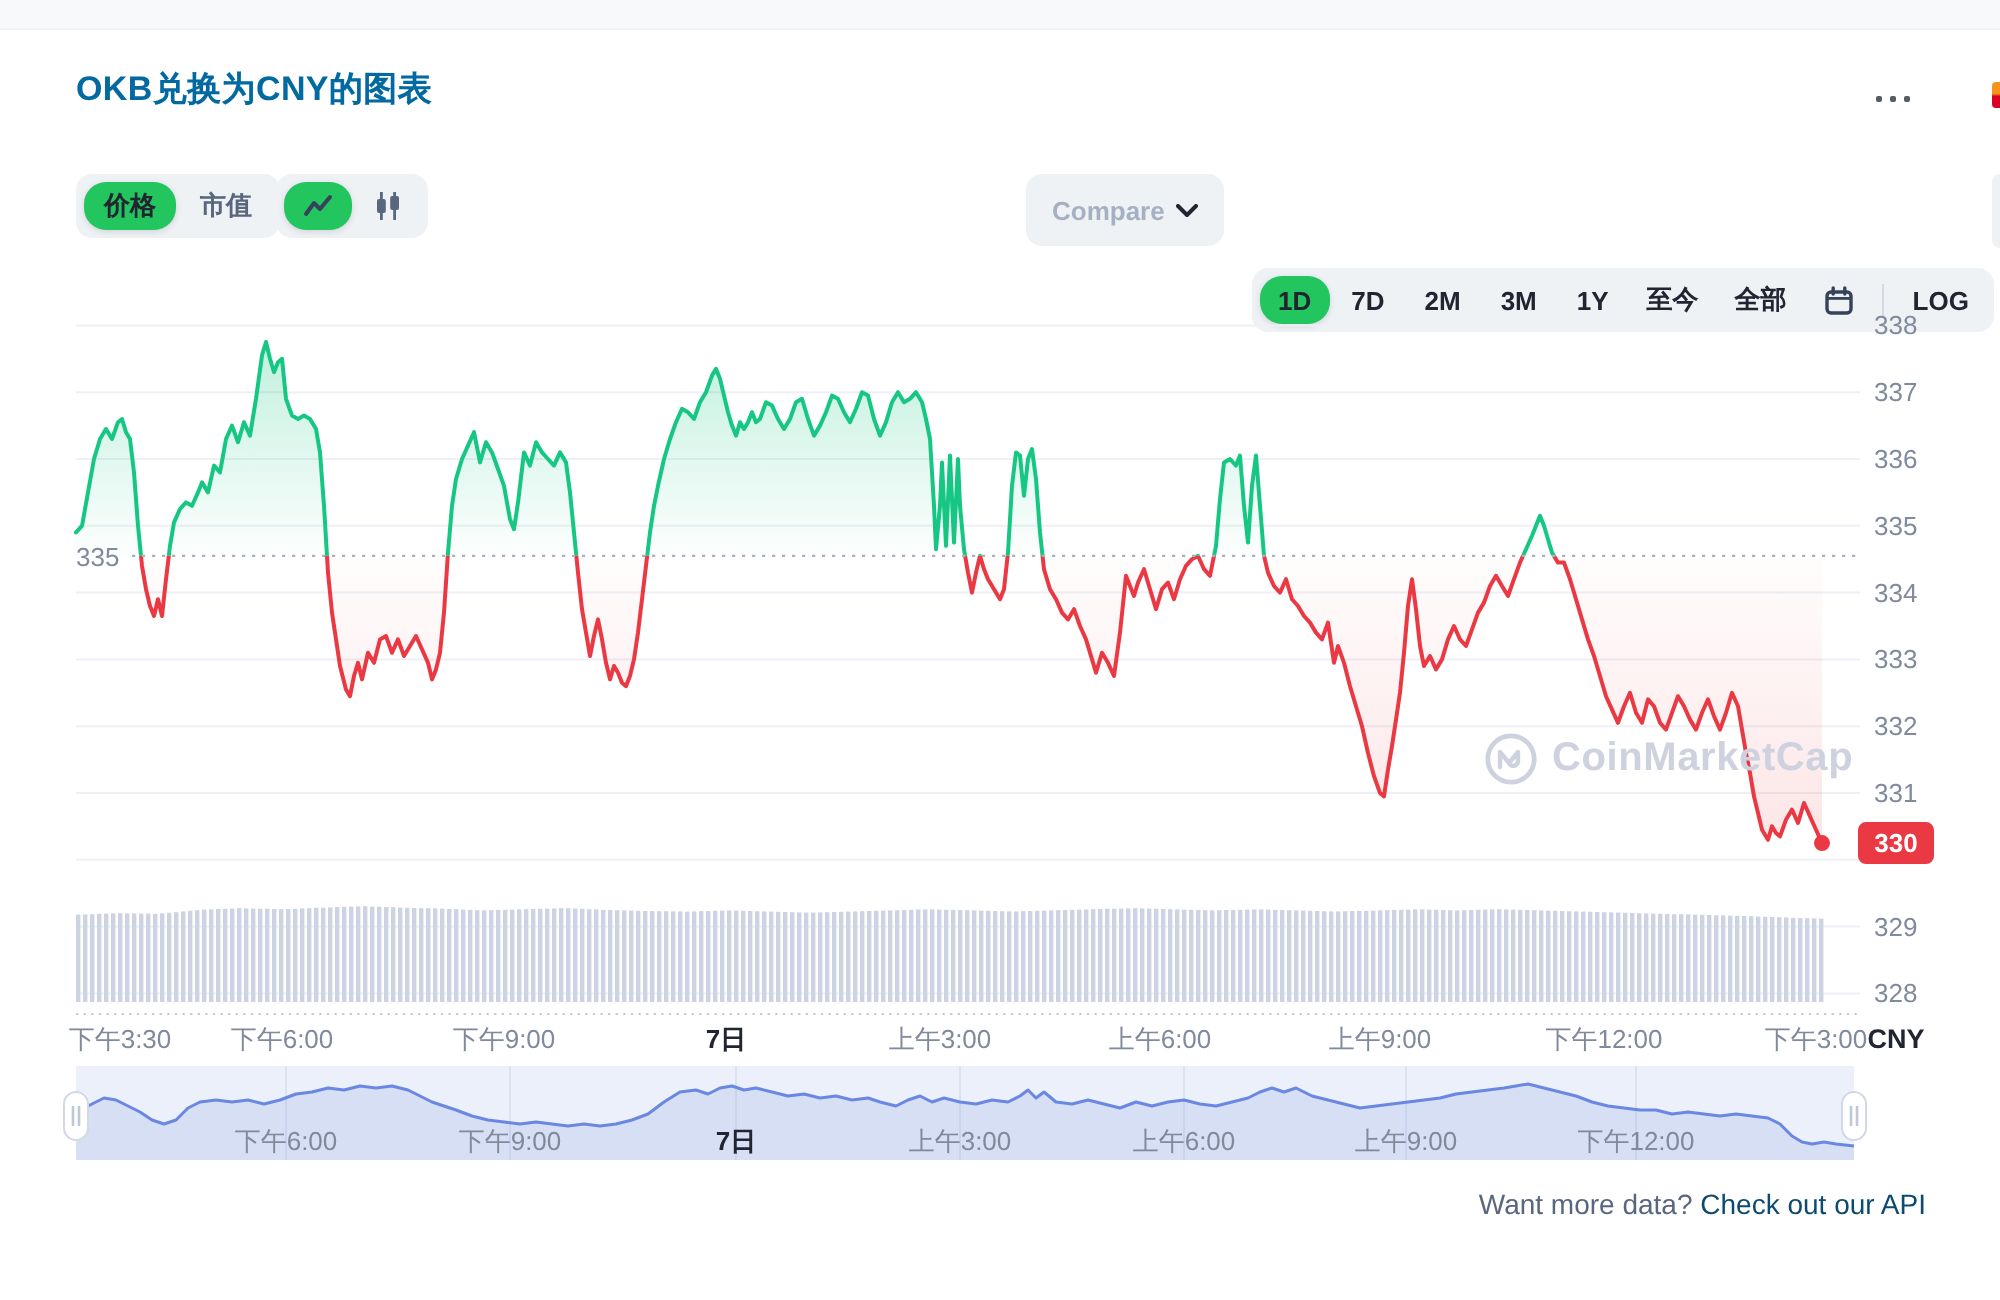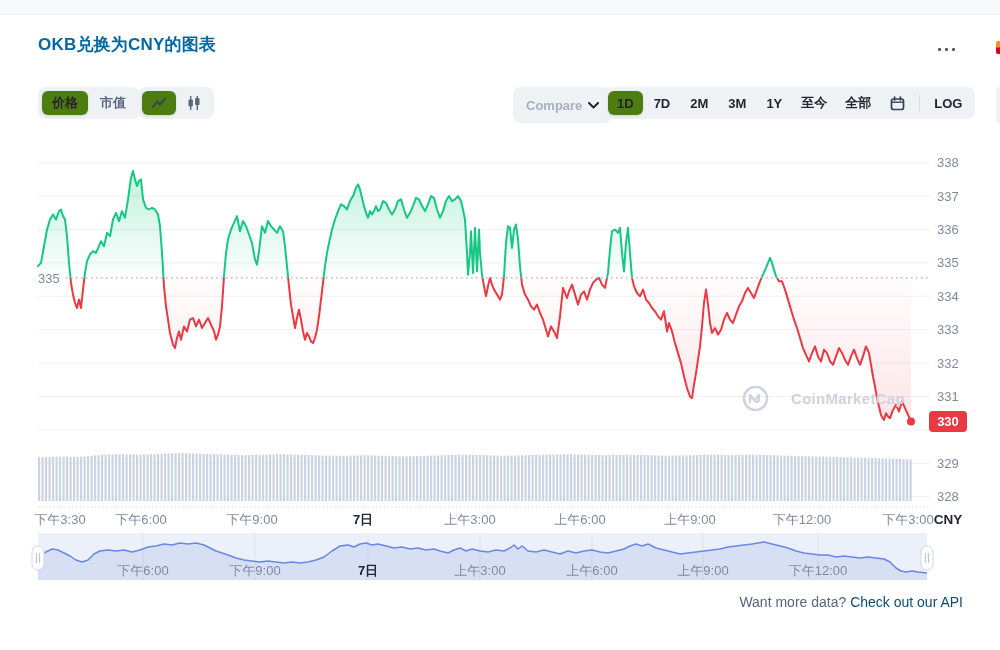--- a/index.html
+++ b/index.html
@@ -5,34 +5,34 @@
   html,body{margin:0;padding:0;}
   body{width:1000px;height:650px;position:relative;background:#ffffff;overflow:hidden;
        font-family:"Liberation Sans","DejaVu Sans",sans-serif;-webkit-font-smoothing:antialiased;}
   .top-strip{position:absolute;left:0;top:0;width:1000px;height:14px;background:#f8f9fb;border-bottom:1px solid #f0f1f4;}
   .page-title{position:absolute;left:38px;top:33px;font-size:17px;font-weight:700;color:#0369a1;margin:0;letter-spacing:.2px;}
   .dots{position:absolute;left:934px;top:44px;display:flex;gap:4px;cursor:pointer;padding:4px;}
   .dots i{width:3px;height:3px;background:#545b6b;border-radius:1px;display:block;}
   .seg{position:absolute;top:87px;height:32px;background:#eff2f5;border-radius:8px;display:flex;align-items:center;padding:4px;box-sizing:border-box;gap:2px;}
   .seg button{border:none;background:transparent;height:24px;border-radius:6px;
       font-family:inherit;font-size:13px;font-weight:700;color:#58667e;padding:0 10px;cursor:pointer;display:flex;align-items:center;}
-  .seg button.active{background:#4d7c0f;color:#222531;box-shadow:0 1px 3px rgba(31,47,70,.15);}
+  .seg button.active{background:#22c55e;color:#222531;box-shadow:0 1px 3px rgba(31,47,70,.15);border-radius:11px;}
   .seg .divider{width:1px;height:16px;background:#d5dae2;margin:0 3px;}
   #metric-group{left:38px;}
   #type-group{left:138px;}
   #type-group button{padding:0 9px;}
   .compare{position:absolute;left:513px;top:87px;height:36px;background:#eff2f5;border:none;border-radius:8px;
       display:flex;align-items:center;gap:6px;padding:0 13px;cursor:pointer;
       font-family:inherit;font-size:13px;font-weight:700;color:#a6b0c3;}
-  #range-group{left:604px;}
+  #range-group{left:626px;margin-top:47px;}
   #range-group button{padding:0 9px;color:#222531;}
   #range-group button.cjk{padding:0 8px;}
   svg.chartsvg{position:absolute;left:0;top:0;}
-  .watermark{position:absolute;left:742px;top:385px;display:flex;align-items:center;gap:22px;
-      color:#cdd2de;font-size:15px;font-weight:600;letter-spacing:.3px;pointer-events:none;}
+  .watermark{position:absolute;left:742px;top:366px;display:flex;align-items:center;gap:7px;
+      color:#cdd2de;font-size:20px;font-weight:600;letter-spacing:.3px;pointer-events:none;}
   .footer{position:absolute;top:594px;right:37px;font-size:14px;color:#58667e;}
   .footer a{color:#0c4a6e;text-decoration:none;cursor:pointer;}
   .edge-red{position:absolute;left:996px;top:41px;width:4px;height:13px;border-radius:2px 0 0 2px;
       background:linear-gradient(#f7931a 0 45%,#d80027 55% 100%);}
   .edge-gray{position:absolute;left:996px;top:87px;width:4px;height:37px;border-radius:4px 0 0 4px;background:#eff2f5;}
 </style>
 </head>
 <body>
 
 <div class="top-strip"></div>

